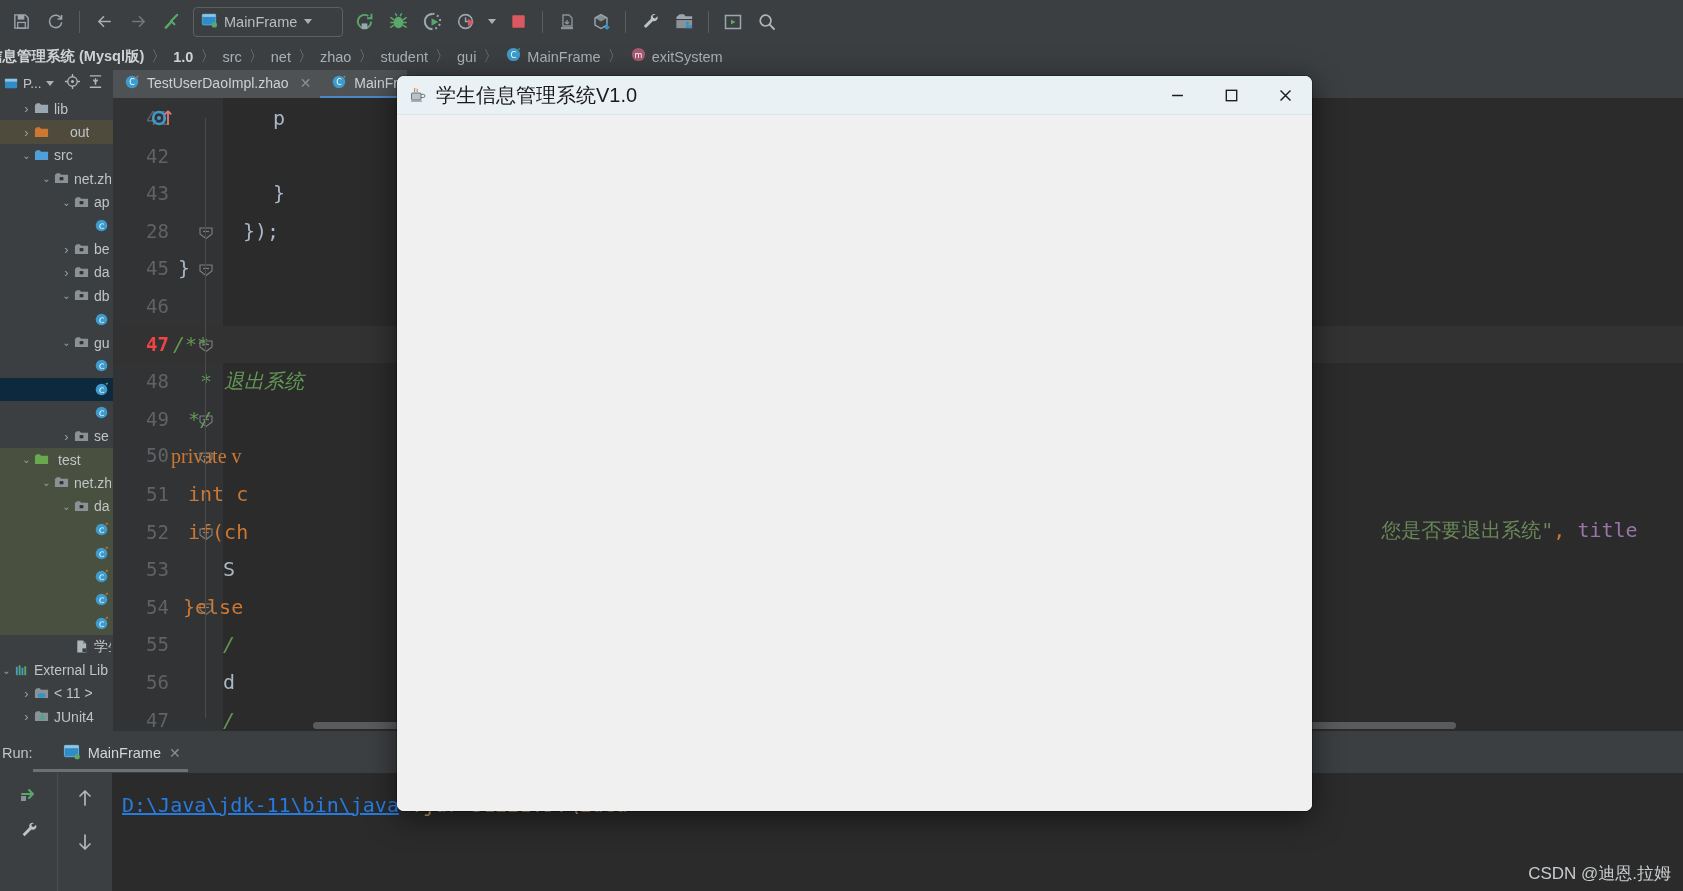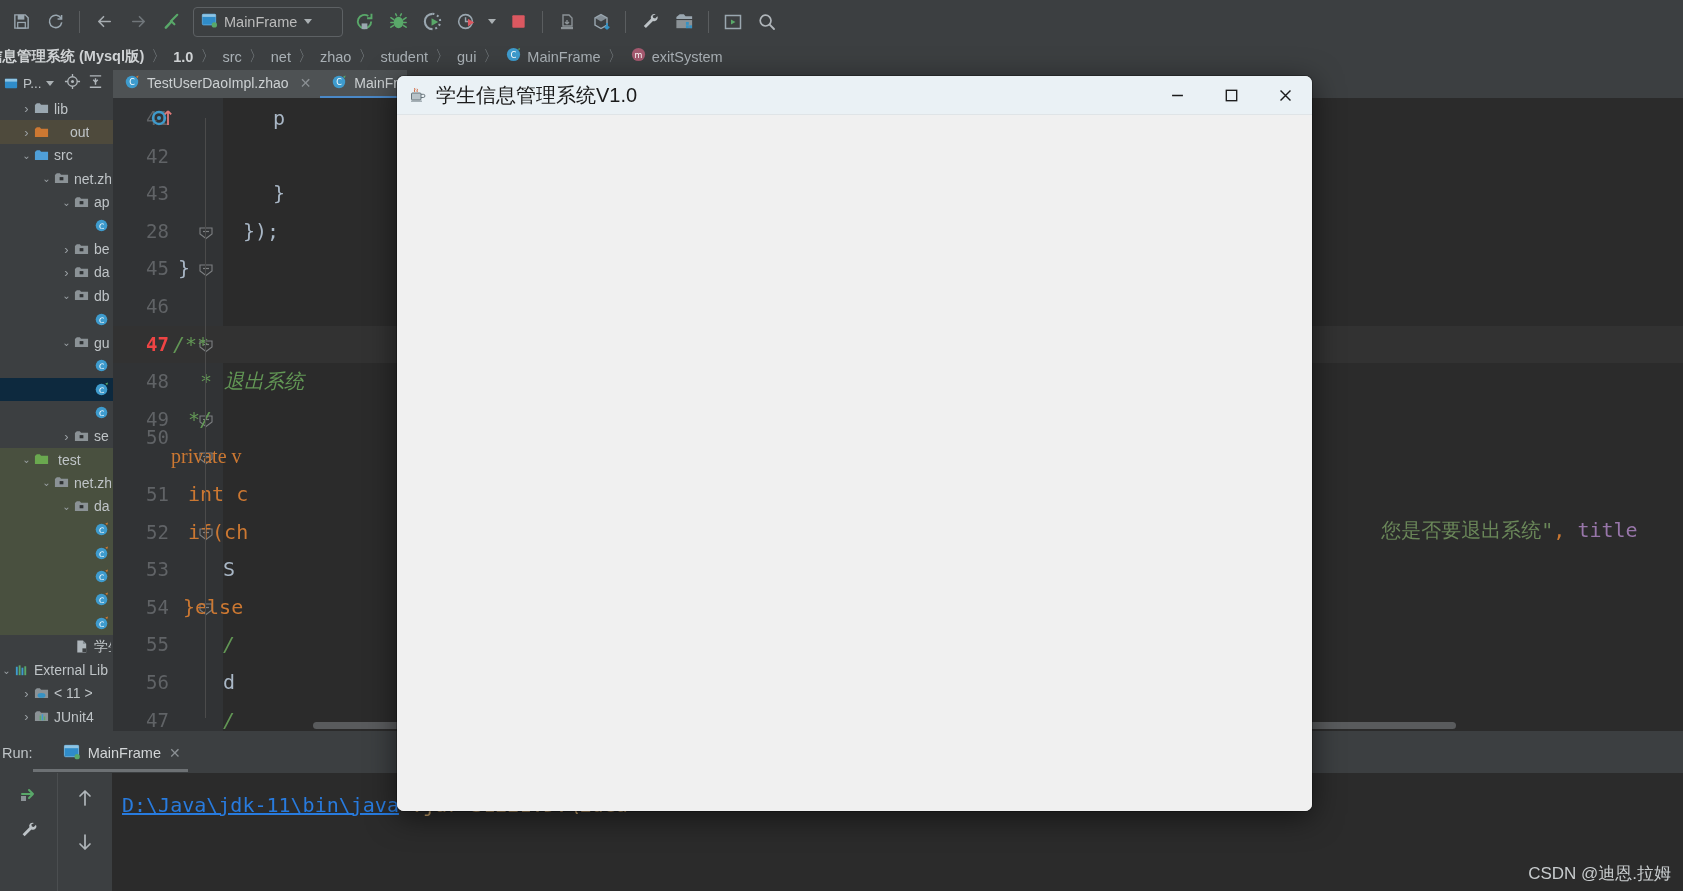--- a/index.html
+++ b/index.html
@@ -720,21 +720,21 @@
         <div class="lnum" style="top: 265.2px;">48</div>
         <div class="code" style="top: 265.2px; left: 87px;"><span class="cmt">* 退出系统</span></div>
         <div class="lnrow" style="top: 302.8px;"></div>
         <div class="lnum" style="top: 302.8px;">49</div>
         <div class="fold" style="top: 312.8px;"><svg width="18" height="18" viewBox="0 0 18 18">
             <path d="M3 5h12v6l-6 4.5L3 11z" fill="none" stroke="#7c7f81" stroke-width="1.1"></path>
             <path d="M6 8.5h6" stroke="#7c7f81" stroke-width="1.2"></path>
           </svg></div>
         <div class="code" style="top: 302.8px; left: 75px;"><span class="cmt">*/</span></div>
         <div class="lnrow" style="top: 340.4px;"></div>
-        <div class="lnum" style="top: 321px;">50</div>
+        <div class="lnum" style="top: 339px;">50</div>
         <div class="fold" style="top: 350.4px;"><svg width="18" height="18" viewBox="0 0 18 18">
             <path d="M3 5h12v6l-6 4.5L3 11z" fill="none" stroke="#7c7f81" stroke-width="1.1"></path>
             <path d="M6 8.5h6" stroke="#7c7f81" stroke-width="1.2"></path>
           </svg></div>
         <div class="code" style="top: 340.4px; left: 58px; font-family: Liberation Serif, serif;"><span class="kw">private v</span></div>
         <div class="lnrow" style="top: 378px;"></div>
         <div class="lnum" style="top: 378px;">51</div>
         <div class="code" style="top: 378px; left: 75px;"><span class="kw">int c</span></div>
         <div class="lnrow" style="top: 415.6px;"></div>
         <div class="lnum" style="top: 415.6px;">52</div>

